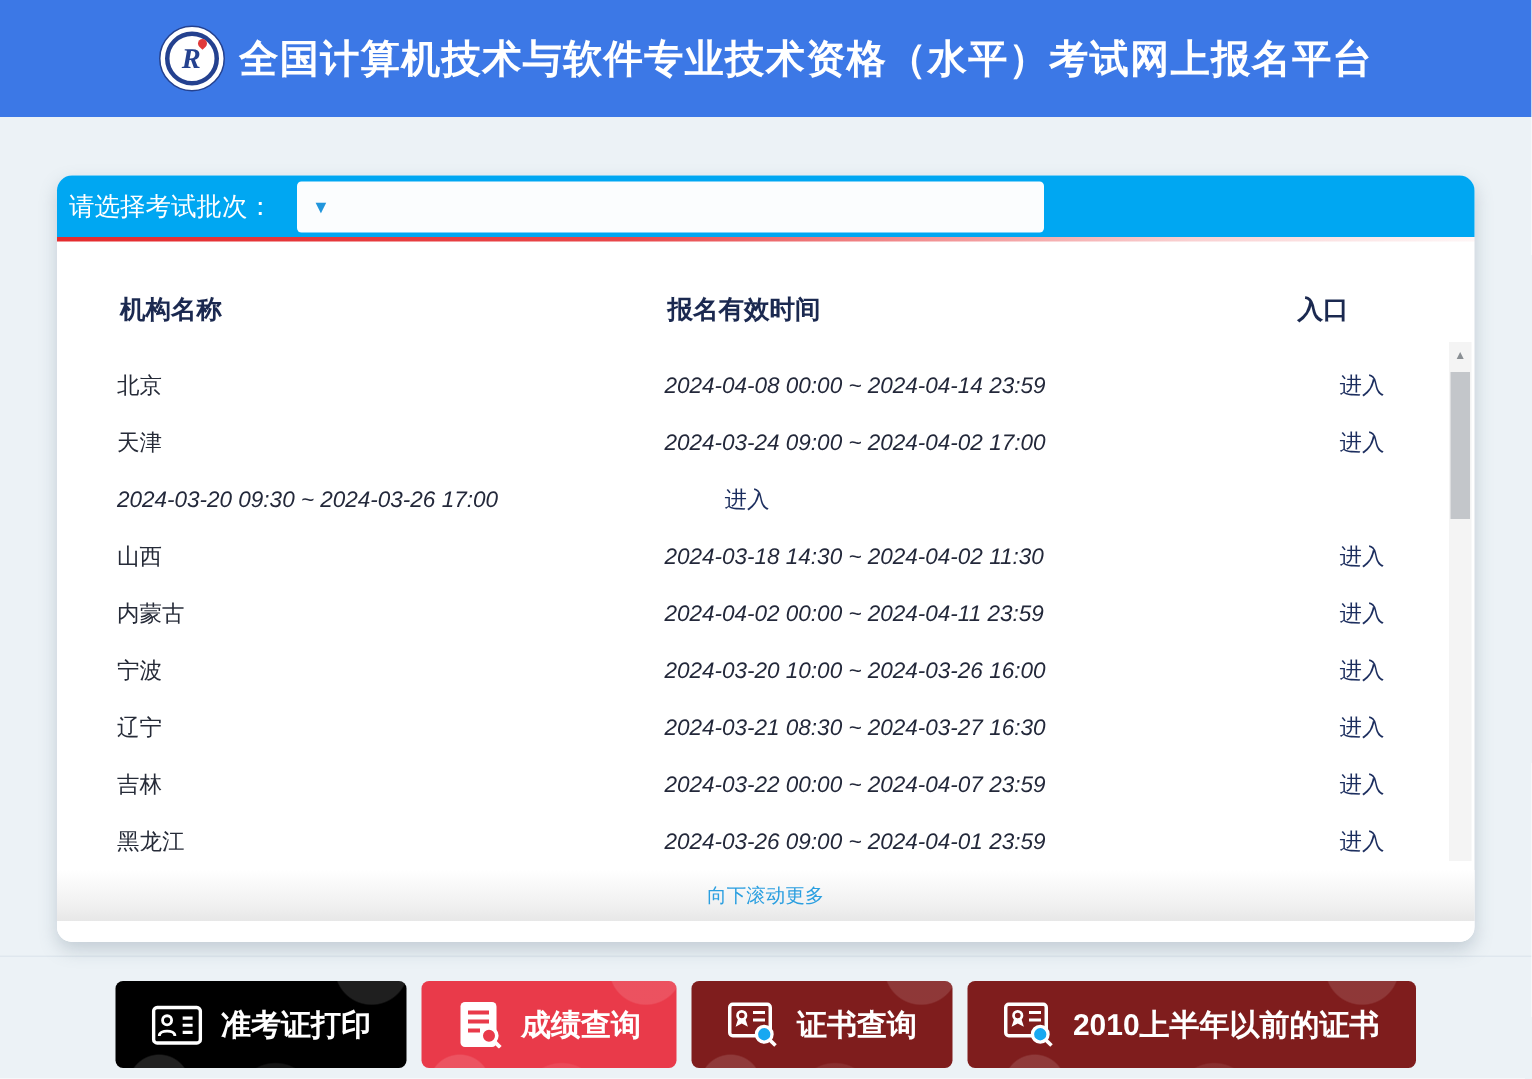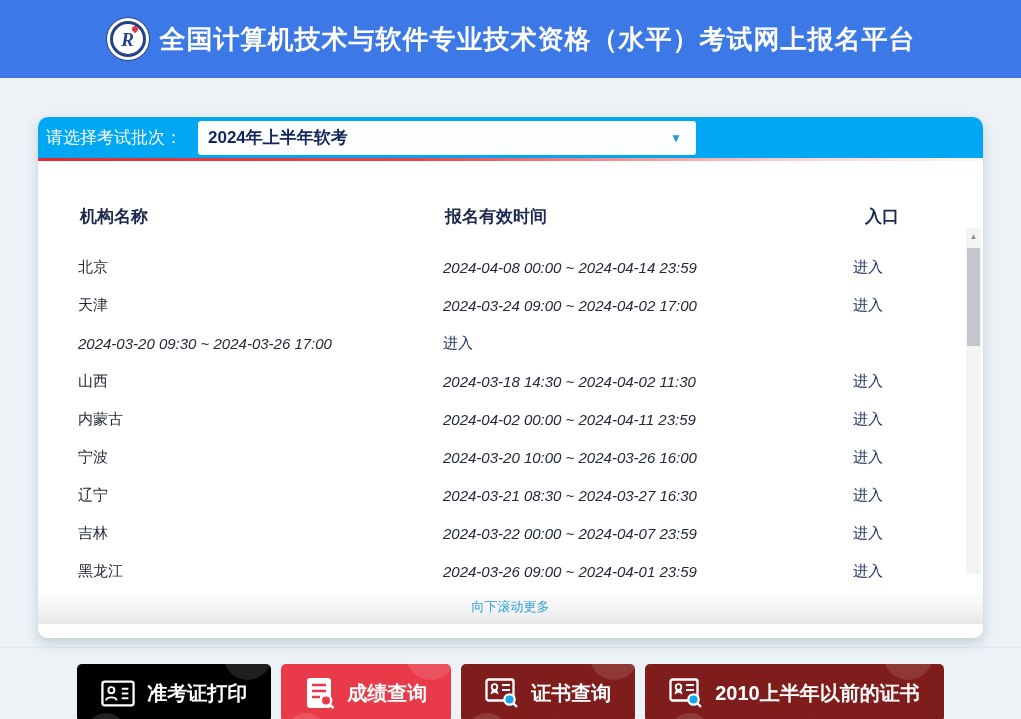--- a/index.html
+++ b/index.html
@@ -51,30 +51,30 @@
   .batch-select .value { font-size:17px; font-weight:bold; color:#13265c; flex:1; }
   .caret { color:#2196dc; font-size:12px; line-height:1; }
   .red-line {
     height:3px;
     background:linear-gradient(to right,#e42b2e 0%,#e8474a 40%,rgba(232,71,74,.25) 80%,rgba(232,71,74,.05) 100%);
   }
 
   
   .tbl-head {
     display:grid; grid-template-columns:365px 410px 1fr;
-    padding:44px 0 0 42px; font-size:17px; font-weight:bold; color:#1b2950;
+    padding:34px 0 0 42px; font-size:17px; font-weight:bold; color:#1b2950;
   }
   .tbl-head .col-entry { padding-left:10px; }
   .tbl-body { padding-left:40px; margin-top:20px; }
   .tbl-row {
     display:grid; grid-template-columns:365px 410px 1fr;
     height:38px; align-items:center; font-size:15px; color:#262b38;
   }
   .cell-time { color:#23283a;font-style:italic; }
-  .entry-link { color:#1b2d5e; cursor:pointer; width:max-content; }
+  .entry-link { color:#1b2d5e; cursor:pointer; width:max-content;margin-left:40px; }
 
   
   .scrollbar {
     position:absolute; top:111px; right:2px; width:15px; height:346px;
     background:#f4f4f4;
   }
   .scroll-up {
     height:16px; display:flex; align-items:center; justify-content:center;
     color:#8a8f94; font-size:8px; cursor:pointer;
   }
@@ -127,21 +127,20 @@
     </div>
   </div>
   <div class="site-title">全国计算机技术与软件专业技术资格（水平）考试网上报名平台</div>
 </div>
 
 <div class="card">
 
   <div class="selector-bar">
     <span class="selector-label">请选择考试批次：</span>
     <div class="batch-select">
-      <span class="value">2024年上半年软考</span>
       <span class="caret">▼</span>
     </div>
   </div>
   <div class="red-line"></div>
 
   <div class="tbl-head">
     <div class="col-org">机构名称</div>
     <div class="col-time">报名有效时间</div>
     <div class="col-entry">入口</div>
   </div>

